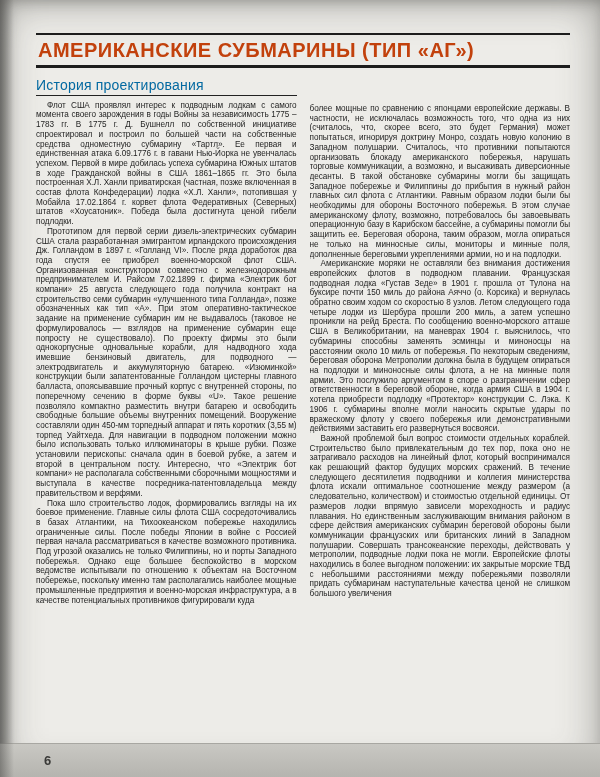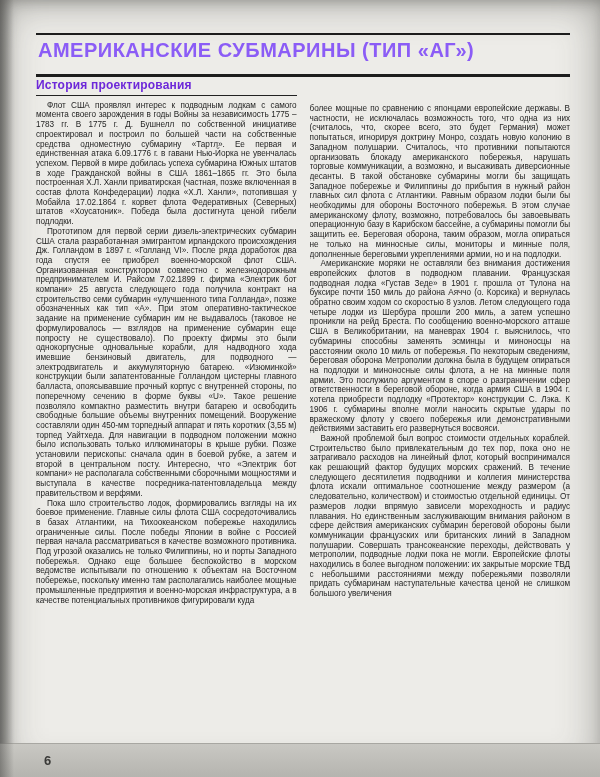--- a/index.html
+++ b/index.html
@@ -25,23 +25,23 @@
   .header-block {
     position: absolute;
     left: 36px; right: 30px; top: 33px;
   }
   .rule-thin {
     height: 2px; background: #1d1d1d;
   }
   .page-title {
     font-size: 20px;
     font-weight: bold;
-    color: #8b5cf6;
+    color: #c2410c;
     letter-spacing: 0.5px;
-    padding: 4px 0 12px 2px;
+    padding: 4px 0 3px 2px;
     white-space: nowrap;
   }
   .rule-thick {
     height: 3px; background: #1d1d1d;
   }
   .columns {
     position: absolute;
     left: 36px; right: 30px; top: 80px;
     height: 660px;
     display: flex;
@@ -51,23 +51,23 @@
   .col {
     width: 50%;
     overflow: hidden;
     text-align: justify;
     font-size: 8.2px;
     line-height: 9.7px;
     color: #1f1f1f;
     letter-spacing: -0.05px;
   }
   .section-heading {
-    font-size: 12px;
-    font-weight: bold;
-    color: #6d28d9;
+    font-size: 14px;
+    font-weight: normal;
+    color: #0369a1;
     padding: 1px 0 4px 0;
     border-bottom: 1px solid #222;
     margin-bottom: 5px;
     letter-spacing: 0.2px;
   }
   .col p { text-indent: 11px; }
   .col p.no-indent { text-indent: 0; margin-top: 24px; }
   .footer-band {
     position: absolute;
     left: 0; right: 0; bottom: 0;

